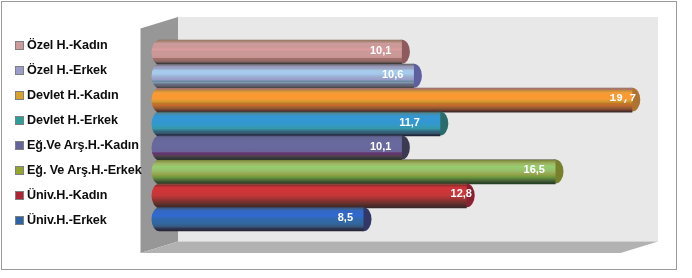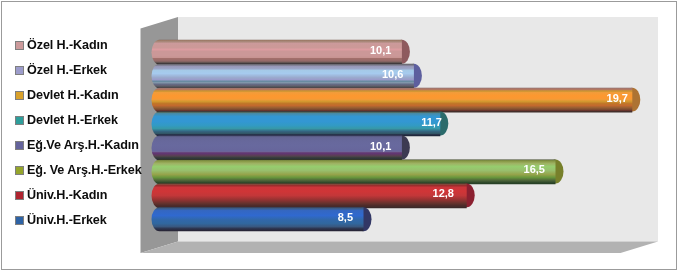--- a/index.html
+++ b/index.html
@@ -211,20 +211,20 @@
         <span class="lgt">Üniv.H.-Kadın</span>
       </div>
       <div class="legend-item" style="top: 216px;">
         <span class="sw" style="background: rgb(46, 99, 165);"></span>
         <span class="lgt">Üniv.H.-Erkek</span>
       </div>
     </div>
   <div id="labels">
       <div class="lbl" style="right: 300.6px; top: 43.82px;">10,1</div>
       <div class="lbl" style="right: 288.6px; top: 67.75px; margin-left: 28px;">10,6</div>
-      <div class="lbl" style="right: 64px; top: 91.68px;">19,7</div>
-      <div class="lbl" style="right: 250px; top: 115.61px;">11,7</div>
+      <div class="lbl" style="right: 56px; top: 91.68px; font-family: Liberation Mono, monospace;">19,7</div>
+      <div class="lbl" style="right: 272px; top: 115.61px;">11,7</div>
       <div class="lbl" style="right: 300.6px; top: 139.54px;">10,1</div>
       <div class="lbl" style="right: 147px; top: 163.47px;">16,5</div>
-      <div class="lbl" style="right: 238px; top: 187.4px;">12,8</div>
+      <div class="lbl" style="right: 220px; top: 187.4px;">12,8</div>
       <div class="lbl" style="right: 339px; top: 211.33px; margin-left: 20px;">8,5</div>
     </div>
 </div>
 
 </body></html>

